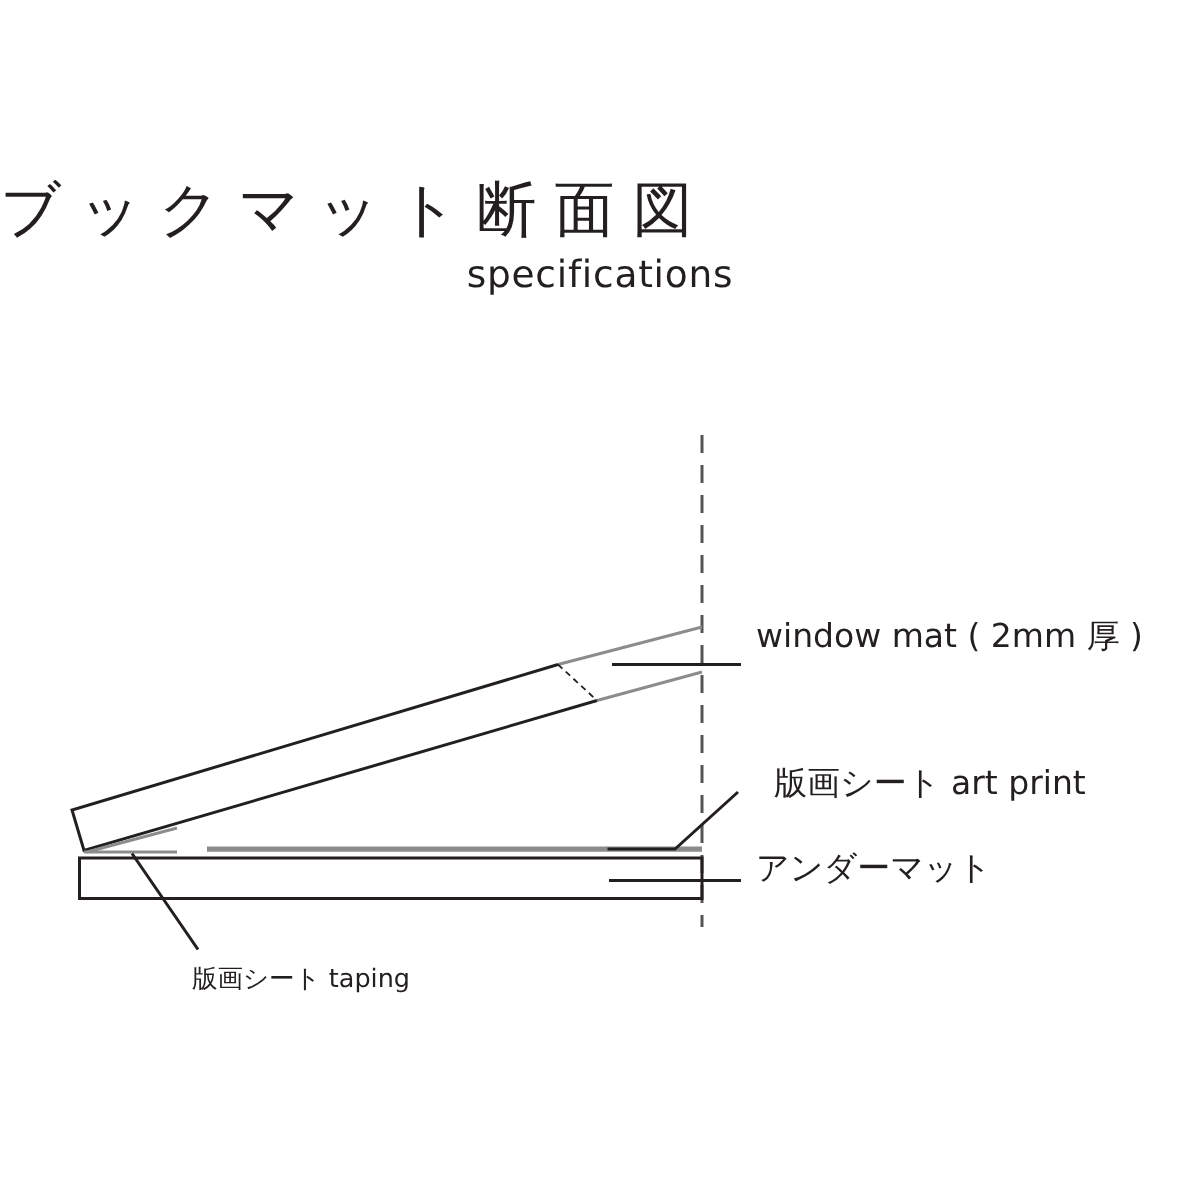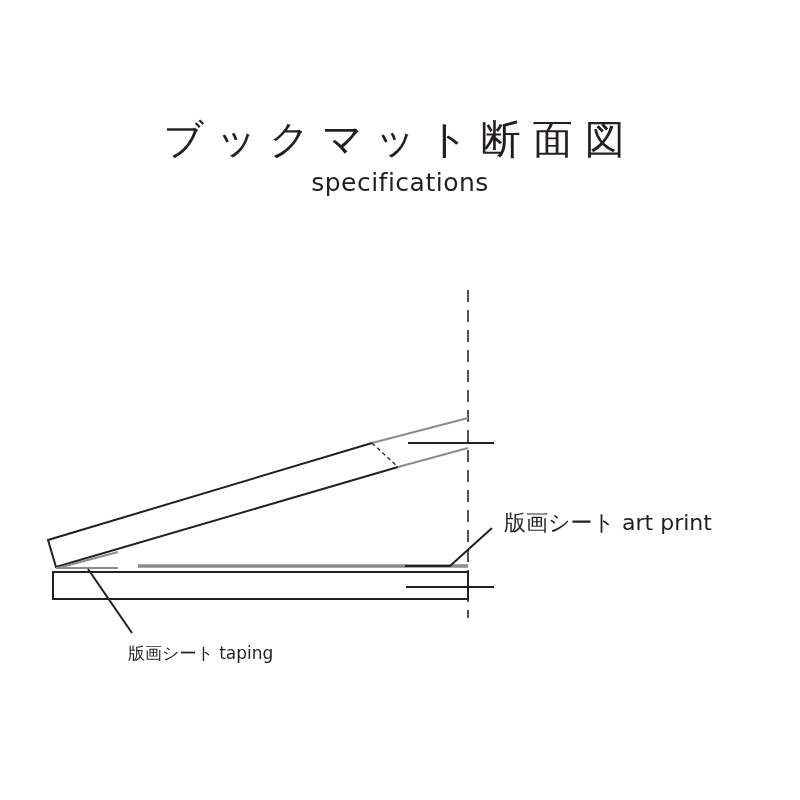--- a/index.html
+++ b/index.html
@@ -1,18 +1,18 @@
 <!DOCTYPE html>
 <html><head>
   <meta charset="utf-8">
   <style>
     html, body { margin: 0; padding: 0; background: #ffffff; }
     body { width: 800px; height: 800px; position: relative; overflow: hidden;
            font-family: "DejaVu Sans", "Liberation Sans", sans-serif; color: #231f20; }
-    .title { position: absolute; left: 0; width: 800px; top: 112px; text-align: center;
+    .title { position: absolute; left: 0; width: 800px; top: 112px; text-align: left;
              font-size: 40px; letter-spacing: 12px; font-weight: normal; }
     .subtitle { position: absolute; left: 0; width: 800px; top: 168px; text-align: center;
                 font-size: 25px; letter-spacing: 0.5px; }
     svg.diagram { position: absolute; left: 0; top: 0; }
     .label { position: absolute; font-size: 22px; white-space: nowrap; color: #231f20; }
     .label.small { font-size: 17px; }
     .label .line { display: block; line-height: 30px; }
   </style>
 </head>
 <body>
@@ -43,24 +43,26 @@
     <line x1="56" y1="568" x2="118" y2="568" stroke="#8c8c8c" stroke-width="2"></line>
   </g>
 
   <line x1="408" y1="443" x2="494" y2="443" stroke="#231f20" stroke-width="2"></line>
   <polyline points="405,566 450,566 492,528" fill="none" stroke="#231f20" stroke-width="2"></polyline>
   <line x1="406" y1="587" x2="494" y2="587" stroke="#231f20" stroke-width="2"></line>
   <line x1="88" y1="569" x2="132" y2="633" stroke="#231f20" stroke-width="2"></line>
 </svg>
 
 <div class="label" style="left:504px; top:410px;">
+  <span class="line">window mat ( 2mm 厚 )</span>
 </div>
 
-<div class="label" style="left:504px; top:508px;">
+<div class="label" style="left:516px; top:508px;">
   <span class="line">版画シート art print</span>
 </div>
 
 <div class="label" style="left:504px; top:565px;">
+  <span class="line">アンダーマット</span>
 </div>
 
 <div class="label small" style="left:128px; top:638px;">
   <span class="line">版画シート taping</span>
 </div>
 
 </body></html>

